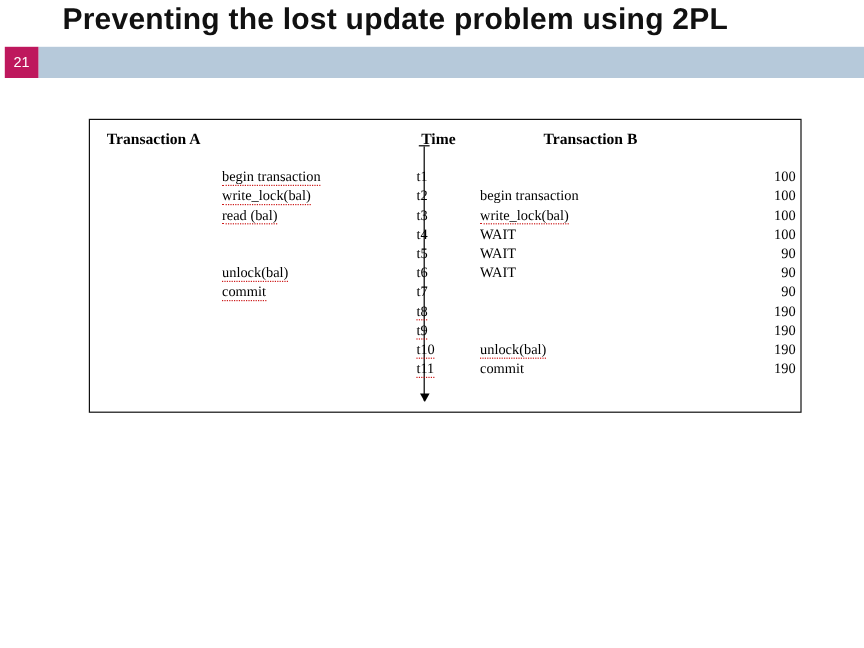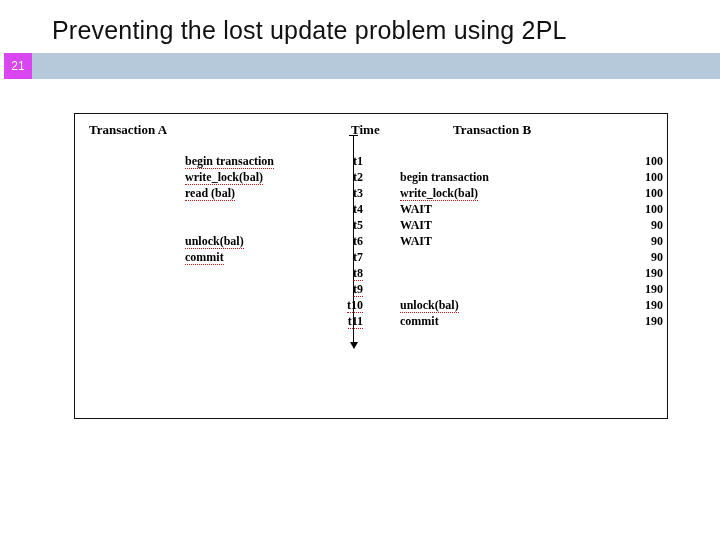--- a/index.html
+++ b/index.html
@@ -6,51 +6,51 @@
     margin: 0;
     padding: 0;
     width: 720px;
     height: 540px;
     background: #fff;
     font-family: Arial, Helvetica, sans-serif;
     color: #000;
     overflow: hidden;
   }
   .slide-title {
-    padding: 16px 0 8px 52px;
+    padding: 2px 0 8px 52px;
     font-size: 25px;
-    font-weight: normal;
+    font-weight: bold;
     letter-spacing: 0.2px;
     color: #111;
   }
   .band {
     position: relative;
     height: 26px;
     background: #b6c9da;
     margin-left: 32px;
     margin-right: 0;
   }
   .page-no {
     position: absolute;
     left: -28px;
     top: 0;
     width: 28px;
     height: 26px;
-    background: #d946ef;
+    background: #be185d;
     color: #fff;
     font-size: 12px;
     display: flex;
     align-items: center;
     justify-content: center;
   }
   .figure {
     position: relative;
     margin: 34px 52px 0 74px;
     border: 1px solid #111;
-    height: 306px;
+    height: 245px;
     box-sizing: border-box;
   }
   .hdr {
     position: absolute;
     top: 8px;
     font-family: "Times New Roman", Times, serif;
     font-weight: bold;
     font-size: 13px;
     color: #000;
   }
@@ -83,40 +83,39 @@
     height: 0;
     border-left: 4px solid transparent;
     border-right: 4px solid transparent;
     border-top: 7px solid #000;
   }
   .rows {
     position: absolute;
     left: 0;
     right: 0;
     top: 40px;
-    font-weight: bold;
   }
   .row {
     position: relative;
     height: 16px;
     font-family: "Times New Roman", Times, serif;
     font-size: 12px;
     color: #000;
   }
   .cell-a {
     position: absolute;
     left: 110px;
     width: 150px;
     top: 0;
   }
   .cell-t {
     position: absolute;
-    left: 252px;
+    left: 272px;
     width: 36px;
-    text-align: right;
+    text-align: left;
     top: 0;
   }
   .cell-b {
     position: absolute;
     left: 325px;
     width: 210px;
     top: 0;
   }
   .cell-c {
     position: absolute;

